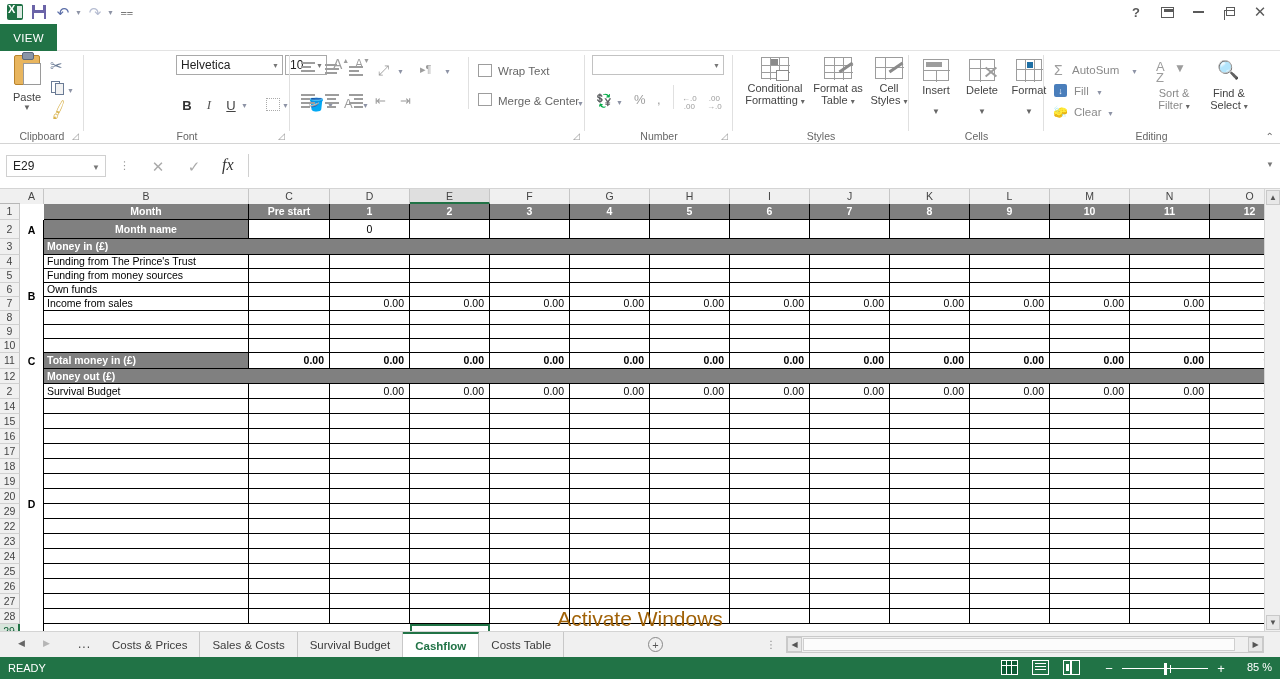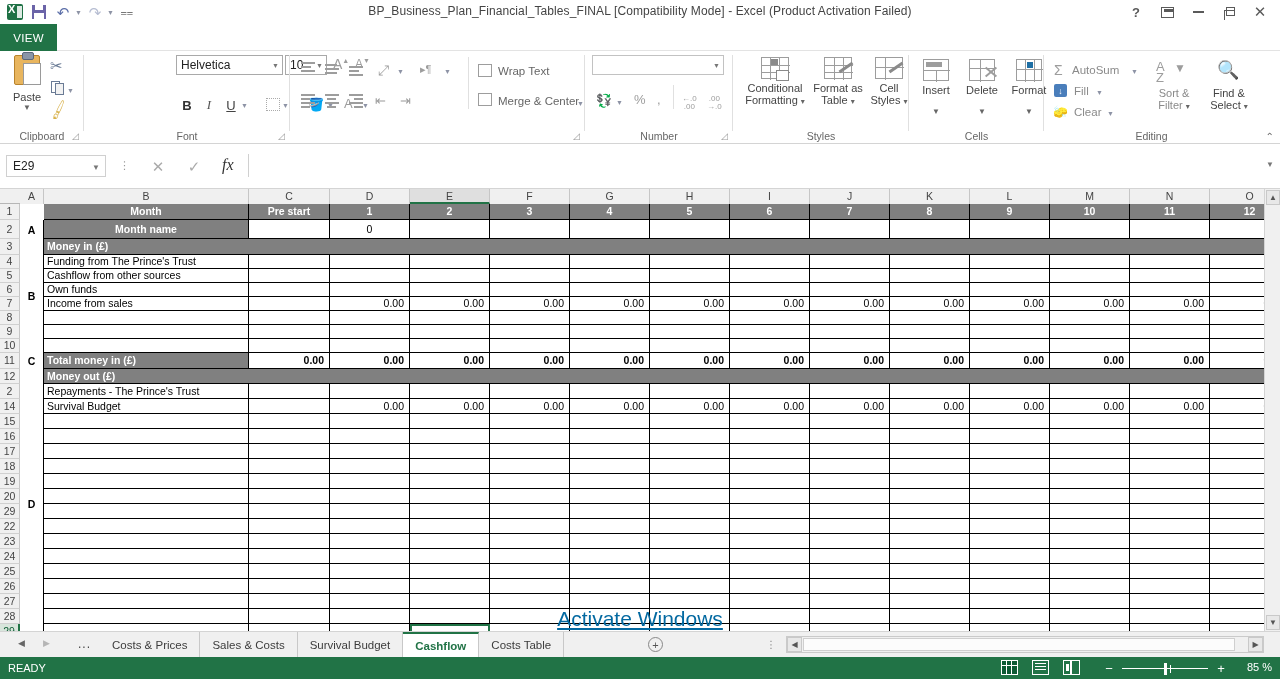--- a/index.html
+++ b/index.html
@@ -198,22 +198,22 @@
   }
 
   .sectcol {
     position: absolute; left: 20px; width: 24px;
     border-right: 1px solid #000; background: #fff;
     font-size: 10.5px; font-weight: bold; color: #000;
     display: flex; align-items: center; justify-content: center;
   }
 
   .watermark {
-    position: absolute; z-index: 15; color: #0369a1; pointer-events: none;
-    text-align: center; width: 100%; text-decoration: underline;
+    position: absolute; z-index: 15; color: #a16207; pointer-events: none;
+    text-align: center; width: 100%;
   }
   .wm1 { top: 418px; font-size: 21px; }
 
   
   .vscroll { position: absolute; right: 0; top: 0; width: 16px; height: 442px; background: #f0f0f0; border-left: 1px solid #d4d4d4; }
   .vs-btn { position: absolute; left: 1px; width: 14px; height: 15px; background: #e8e8e8; border: 1px solid #c9c9c9; display: flex; align-items: center; justify-content: center; font-size: 8px; color: #555; }
 
   
   .tabbar { position: absolute; top: 631px; left: 0; width: 1280px; height: 26px; background: #f0f0f0; border-top: 1px solid #d4d4d4; }
   .navarrows { position: absolute; left: 18px; top: 6px; display: flex; gap: 18px; align-items: center; font-size: 9px; color: #666; }
@@ -262,21 +262,20 @@
         </div>
       <span class="caret-sm">▼</span>
       <div class="ic">
           <span class="arrow-ic dim">↷</span>
         </div>
       <span class="caret-sm">▼</span>
       <div class="ic">
           <span style="font-size:11px;color:#777;">⩵</span>
         </div>
     </div>
-    <div class="title-text">BP_Business_Plan_Financial_Tables_FINAL  [Compatibility Mode] - Excel (Product Activation Failed)</div>
     <div class="wincontrols">
       <div class="wc">
           <span style="font-weight:bold;">?</span>
         </div>
       <div class="wc">
           <div class="ribbon-expand-box"></div>
         </div>
       <div class="wc">
           <div class="minim"></div>
         </div>
@@ -640,21 +639,21 @@
           <div class="cell bordered num " style="left: 630px; width: 80px;"></div>
           <div class="cell bordered num " style="left: 710px; width: 80px;"></div>
           <div class="cell bordered num " style="left: 790px; width: 80px;"></div>
           <div class="cell bordered num " style="left: 870px; width: 80px;"></div>
           <div class="cell bordered num " style="left: 950px; width: 80px;"></div>
           <div class="cell bordered num " style="left: 1030px; width: 80px;"></div>
           <div class="cell bordered num " style="left: 1110px; width: 80px;"></div>
           <div class="cell bordered num " style="left: 1190px; width: 80px;"></div>
         </div>
         <div class="row" style="height: 14px;">
-          <div class="cell bordered lft " style="left: 24px; width: 205px;">Cashflow from other sources</div>
+          <div class="cell bordered lft " style="left: 24px; width: 205px;">Funding from money sources</div>
           <div class="cell bordered num " style="left: 229px; width: 81px;"></div>
           <div class="cell bordered num " style="left: 310px; width: 80px;"></div>
           <div class="cell bordered num " style="left: 390px; width: 80px;"></div>
           <div class="cell bordered num " style="left: 470px; width: 80px;"></div>
           <div class="cell bordered num " style="left: 550px; width: 80px;"></div>
           <div class="cell bordered num " style="left: 630px; width: 80px;"></div>
           <div class="cell bordered num " style="left: 710px; width: 80px;"></div>
           <div class="cell bordered num " style="left: 790px; width: 80px;"></div>
           <div class="cell bordered num " style="left: 870px; width: 80px;"></div>
           <div class="cell bordered num " style="left: 950px; width: 80px;"></div>
@@ -768,36 +767,20 @@
           <div class="cell greyplain " style="left: 630px; width: 80px; border-right: none; border-bottom: 1px solid rgb(0, 0, 0); color: rgb(255, 255, 255);"></div>
           <div class="cell greyplain " style="left: 710px; width: 80px; border-right: none; border-bottom: 1px solid rgb(0, 0, 0); color: rgb(255, 255, 255);"></div>
           <div class="cell greyplain " style="left: 790px; width: 80px; border-right: none; border-bottom: 1px solid rgb(0, 0, 0); color: rgb(255, 255, 255);"></div>
           <div class="cell greyplain " style="left: 870px; width: 80px; border-right: none; border-bottom: 1px solid rgb(0, 0, 0); color: rgb(255, 255, 255);"></div>
           <div class="cell greyplain " style="left: 950px; width: 80px; border-right: none; border-bottom: 1px solid rgb(0, 0, 0); color: rgb(255, 255, 255);"></div>
           <div class="cell greyplain " style="left: 1030px; width: 80px; border-right: none; border-bottom: 1px solid rgb(0, 0, 0); color: rgb(255, 255, 255);"></div>
           <div class="cell greyplain " style="left: 1110px; width: 80px; border-right: none; border-bottom: 1px solid rgb(0, 0, 0); color: rgb(255, 255, 255);"></div>
           <div class="cell greyplain " style="left: 1190px; width: 80px; border-right: none; border-bottom: 1px solid rgb(0, 0, 0); color: rgb(255, 255, 255);"></div>
         </div>
         <div class="row" style="height: 15px;">
-          <div class="cell bordered lft " style="left: 24px; width: 205px;">Repayments - The Prince's Trust</div>
-          <div class="cell bordered num " style="left: 229px; width: 81px;"></div>
-          <div class="cell bordered num " style="left: 310px; width: 80px;"></div>
-          <div class="cell bordered num " style="left: 390px; width: 80px;"></div>
-          <div class="cell bordered num " style="left: 470px; width: 80px;"></div>
-          <div class="cell bordered num " style="left: 550px; width: 80px;"></div>
-          <div class="cell bordered num " style="left: 630px; width: 80px;"></div>
-          <div class="cell bordered num " style="left: 710px; width: 80px;"></div>
-          <div class="cell bordered num " style="left: 790px; width: 80px;"></div>
-          <div class="cell bordered num " style="left: 870px; width: 80px;"></div>
-          <div class="cell bordered num " style="left: 950px; width: 80px;"></div>
-          <div class="cell bordered num " style="left: 1030px; width: 80px;"></div>
-          <div class="cell bordered num " style="left: 1110px; width: 80px;"></div>
-          <div class="cell bordered num " style="left: 1190px; width: 80px;"></div>
-        </div>
-        <div class="row" style="height: 15px;">
           <div class="cell bordered lft " style="left: 24px; width: 205px;">Survival Budget</div>
           <div class="cell bordered num " style="left: 229px; width: 81px;"></div>
           <div class="cell bordered num " style="left: 310px; width: 80px;">0.00</div>
           <div class="cell bordered num " style="left: 390px; width: 80px;">0.00</div>
           <div class="cell bordered num " style="left: 470px; width: 80px;">0.00</div>
           <div class="cell bordered num " style="left: 550px; width: 80px;">0.00</div>
           <div class="cell bordered num " style="left: 630px; width: 80px;">0.00</div>
           <div class="cell bordered num " style="left: 710px; width: 80px;">0.00</div>
           <div class="cell bordered num " style="left: 790px; width: 80px;">0.00</div>
           <div class="cell bordered num " style="left: 870px; width: 80px;">0.00</div>

